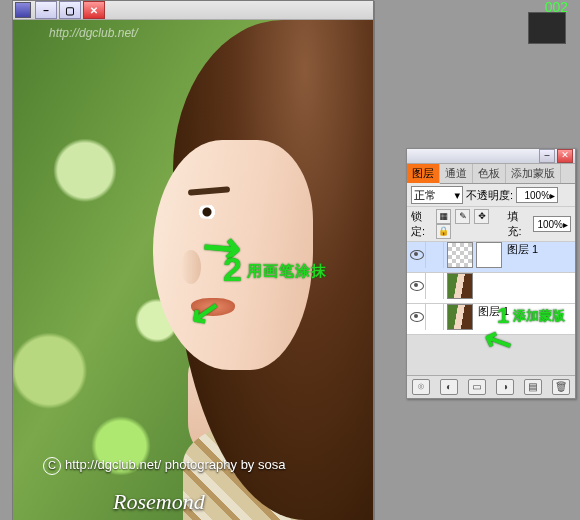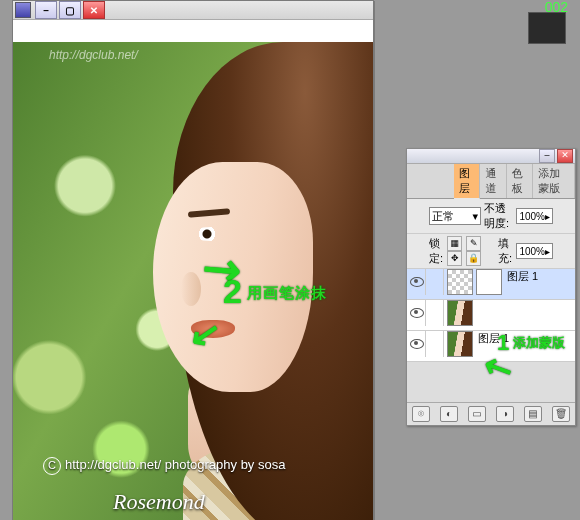--- a/index.html
+++ b/index.html
@@ -49,21 +49,20 @@
     border: 1px solid #88a;
     display:flex;align-items:center;justify-content:center;
     font-size:10px; font-weight:bold;
   }
   .sysbtn.close { background: linear-gradient(#f99,#d33); color:#fff; border-color:#a33; }
   .canvas {
     flex:1;
     position: relative;
     overflow:hidden;
     background: #14532d;
-    margin-top: 22px;
   }
   
   .bg-green {
     position:absolute; inset:0;
     background:
       radial-gradient(circle at 20% 30%, #cfe8a8 6%, transparent 7%),
       radial-gradient(circle at 40% 60%, #d8f0b0 5%, transparent 6%),
       radial-gradient(circle at 10% 70%, #b8d880 7%, transparent 8%),
       radial-gradient(circle at 30% 85%, #aee870 5%, transparent 6%),
       linear-gradient(120deg,#4f7f2f,#7aa84a 40%,#3f6f2a);
@@ -162,22 +161,22 @@
     height:14px; background:linear-gradient(#f0f0f8,#d0d4e0);
     border-bottom:1px solid #aaa;
     display:flex; justify-content:flex-end; align-items:center; gap:2px;
     padding:0 2px;
   }
   .pt-btn { width:14px;height:12px;background:linear-gradient(#eef,#ccd);
     border:1px solid #99a;font-size:9px;text-align:center;line-height:11px;}
   .pt-btn.close{background:linear-gradient(#f99,#d44);color:#fff;border-color:#a44;}
   .tabs { display:flex; background:#d8d8d8; border-bottom:1px solid #999;}
   .tab { padding:2px 5px; border-right:1px solid #bbb; color:#444;}
-  .tab.active { background:#fdba74; color:#000; border-bottom:1px solid #e8e8e8; margin-bottom:-1px;margin-left:47px;}
-  .row { display:flex; align-items:center; padding:2px 22px; gap:3px; border-bottom:1px solid #ccc;}
+  .tab.active { background:#f97316; color:#000; border-bottom:1px solid #e8e8e8; margin-bottom:-1px;}
+  .row { display:flex; align-items:center; padding:2px 4px; gap:3px; border-bottom:1px solid #ccc;}
   .select { background:#fff;border:1px solid #888;height:16px;min-width:46px;
     display:flex;align-items:center;justify-content:space-between;padding:0 2px;font-size:11px;}
   .pct-input { background:#fff;border:1px solid #888;width:36px;height:14px;text-align:right;
     padding:0 2px;font-size:10px;display:inline-flex;align-items:center;justify-content:flex-end;}
   .lockicons span{display:inline-block;width:13px;height:13px;border:1px solid #aaa;
     margin-right:1px;background:#efefef;font-size:9px;text-align:center;line-height:13px;}
   .layers { background:#fff; max-height:110px;}
   .layer {
     display:flex; height:30px;
     border-bottom:1px solid #ccc; padding:0 2px; gap:3px;

